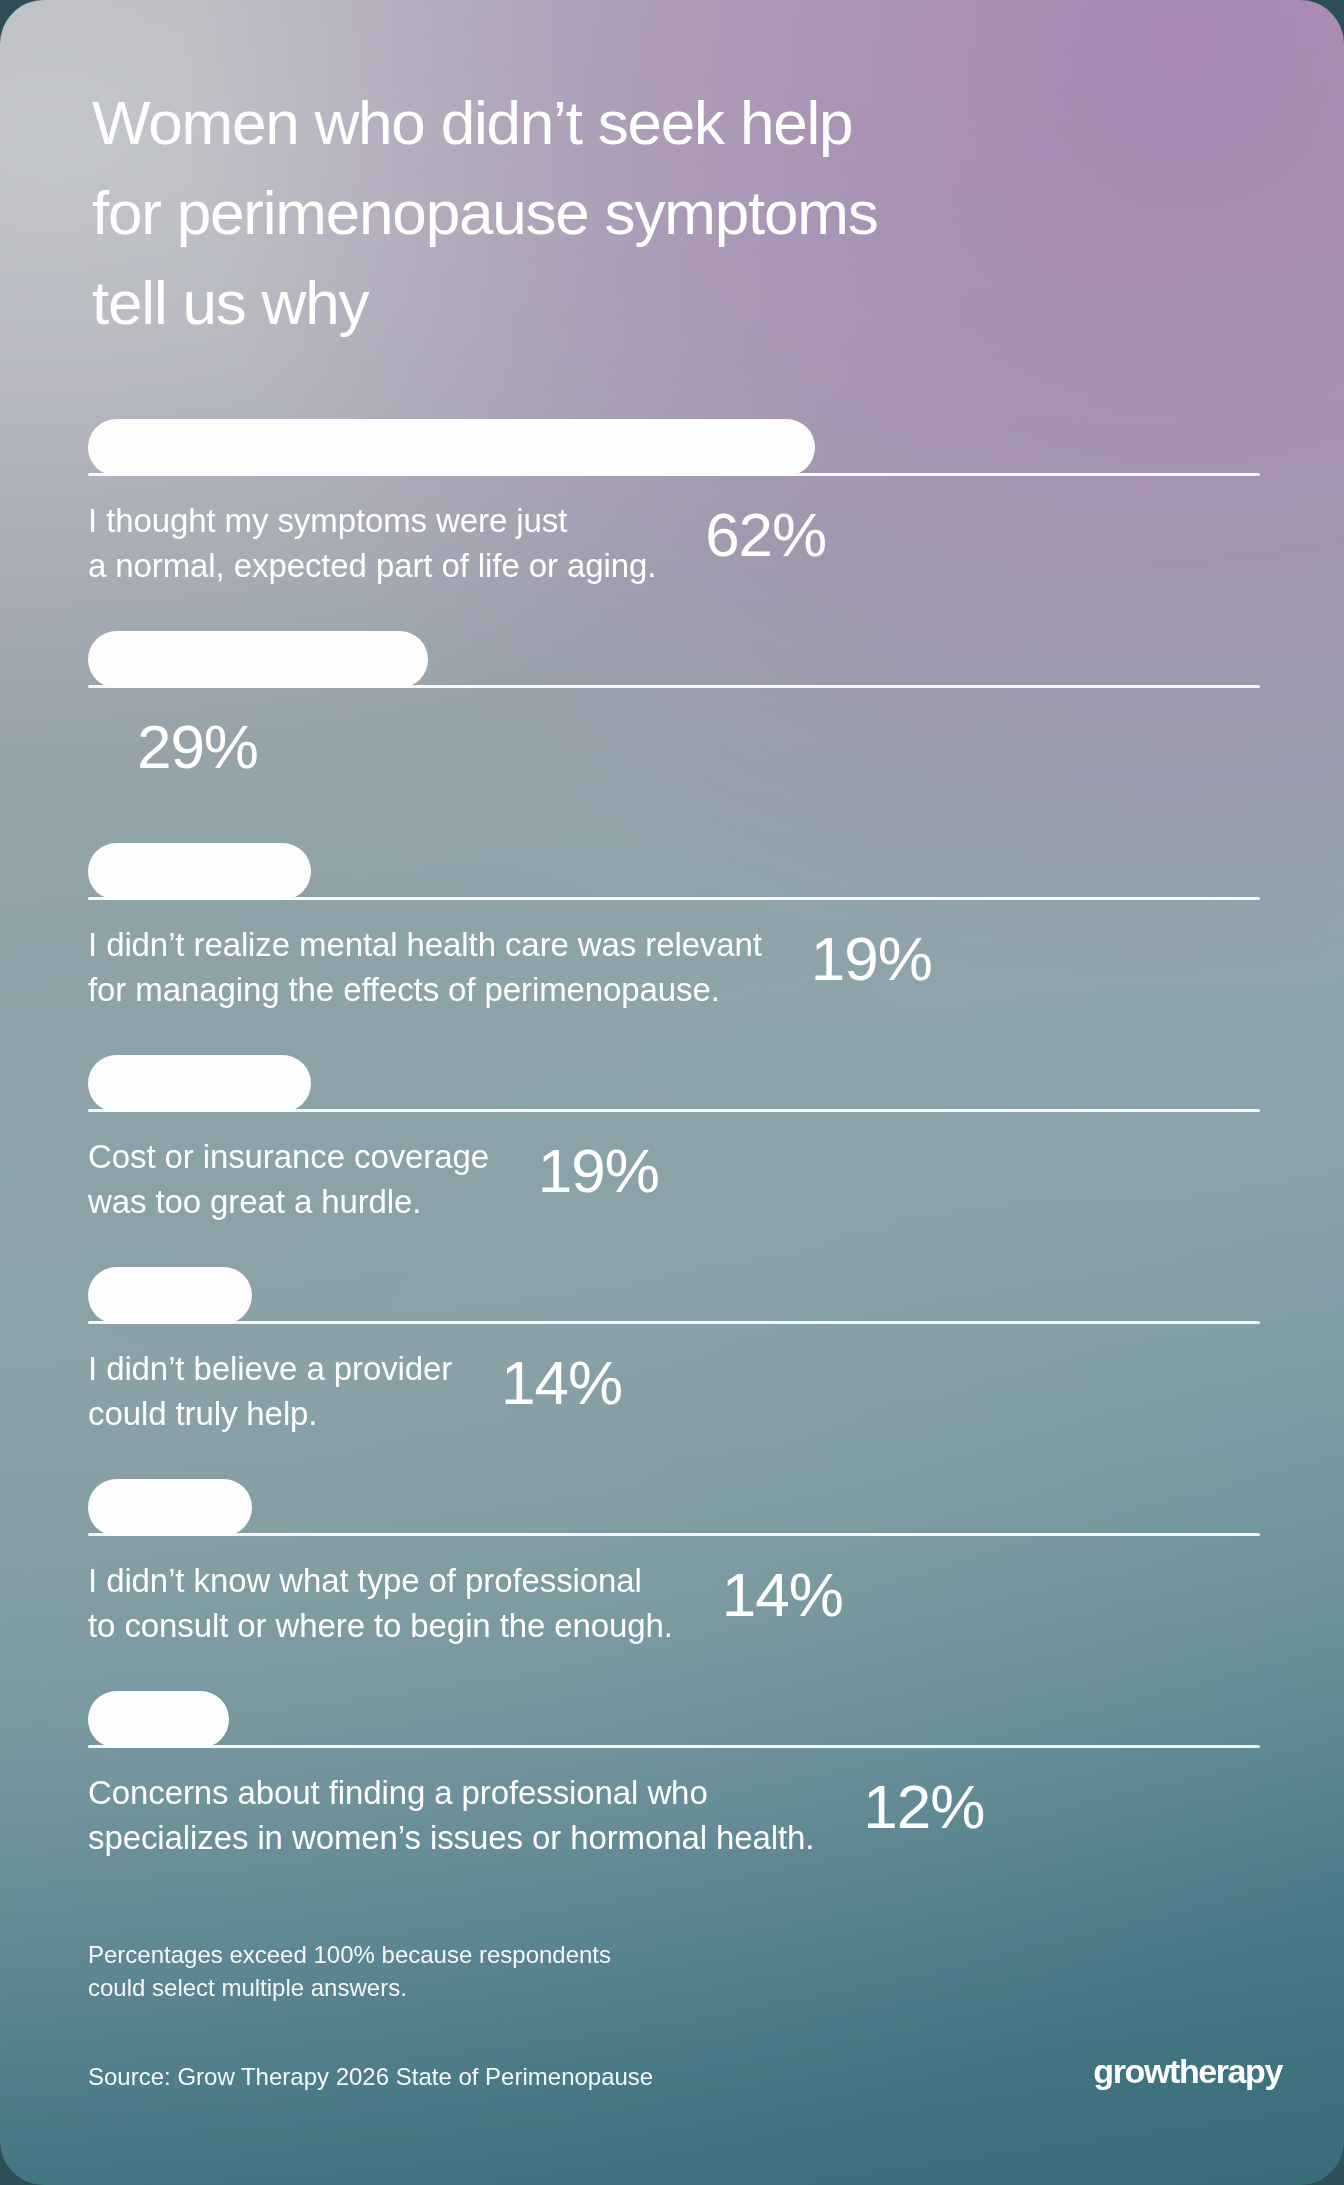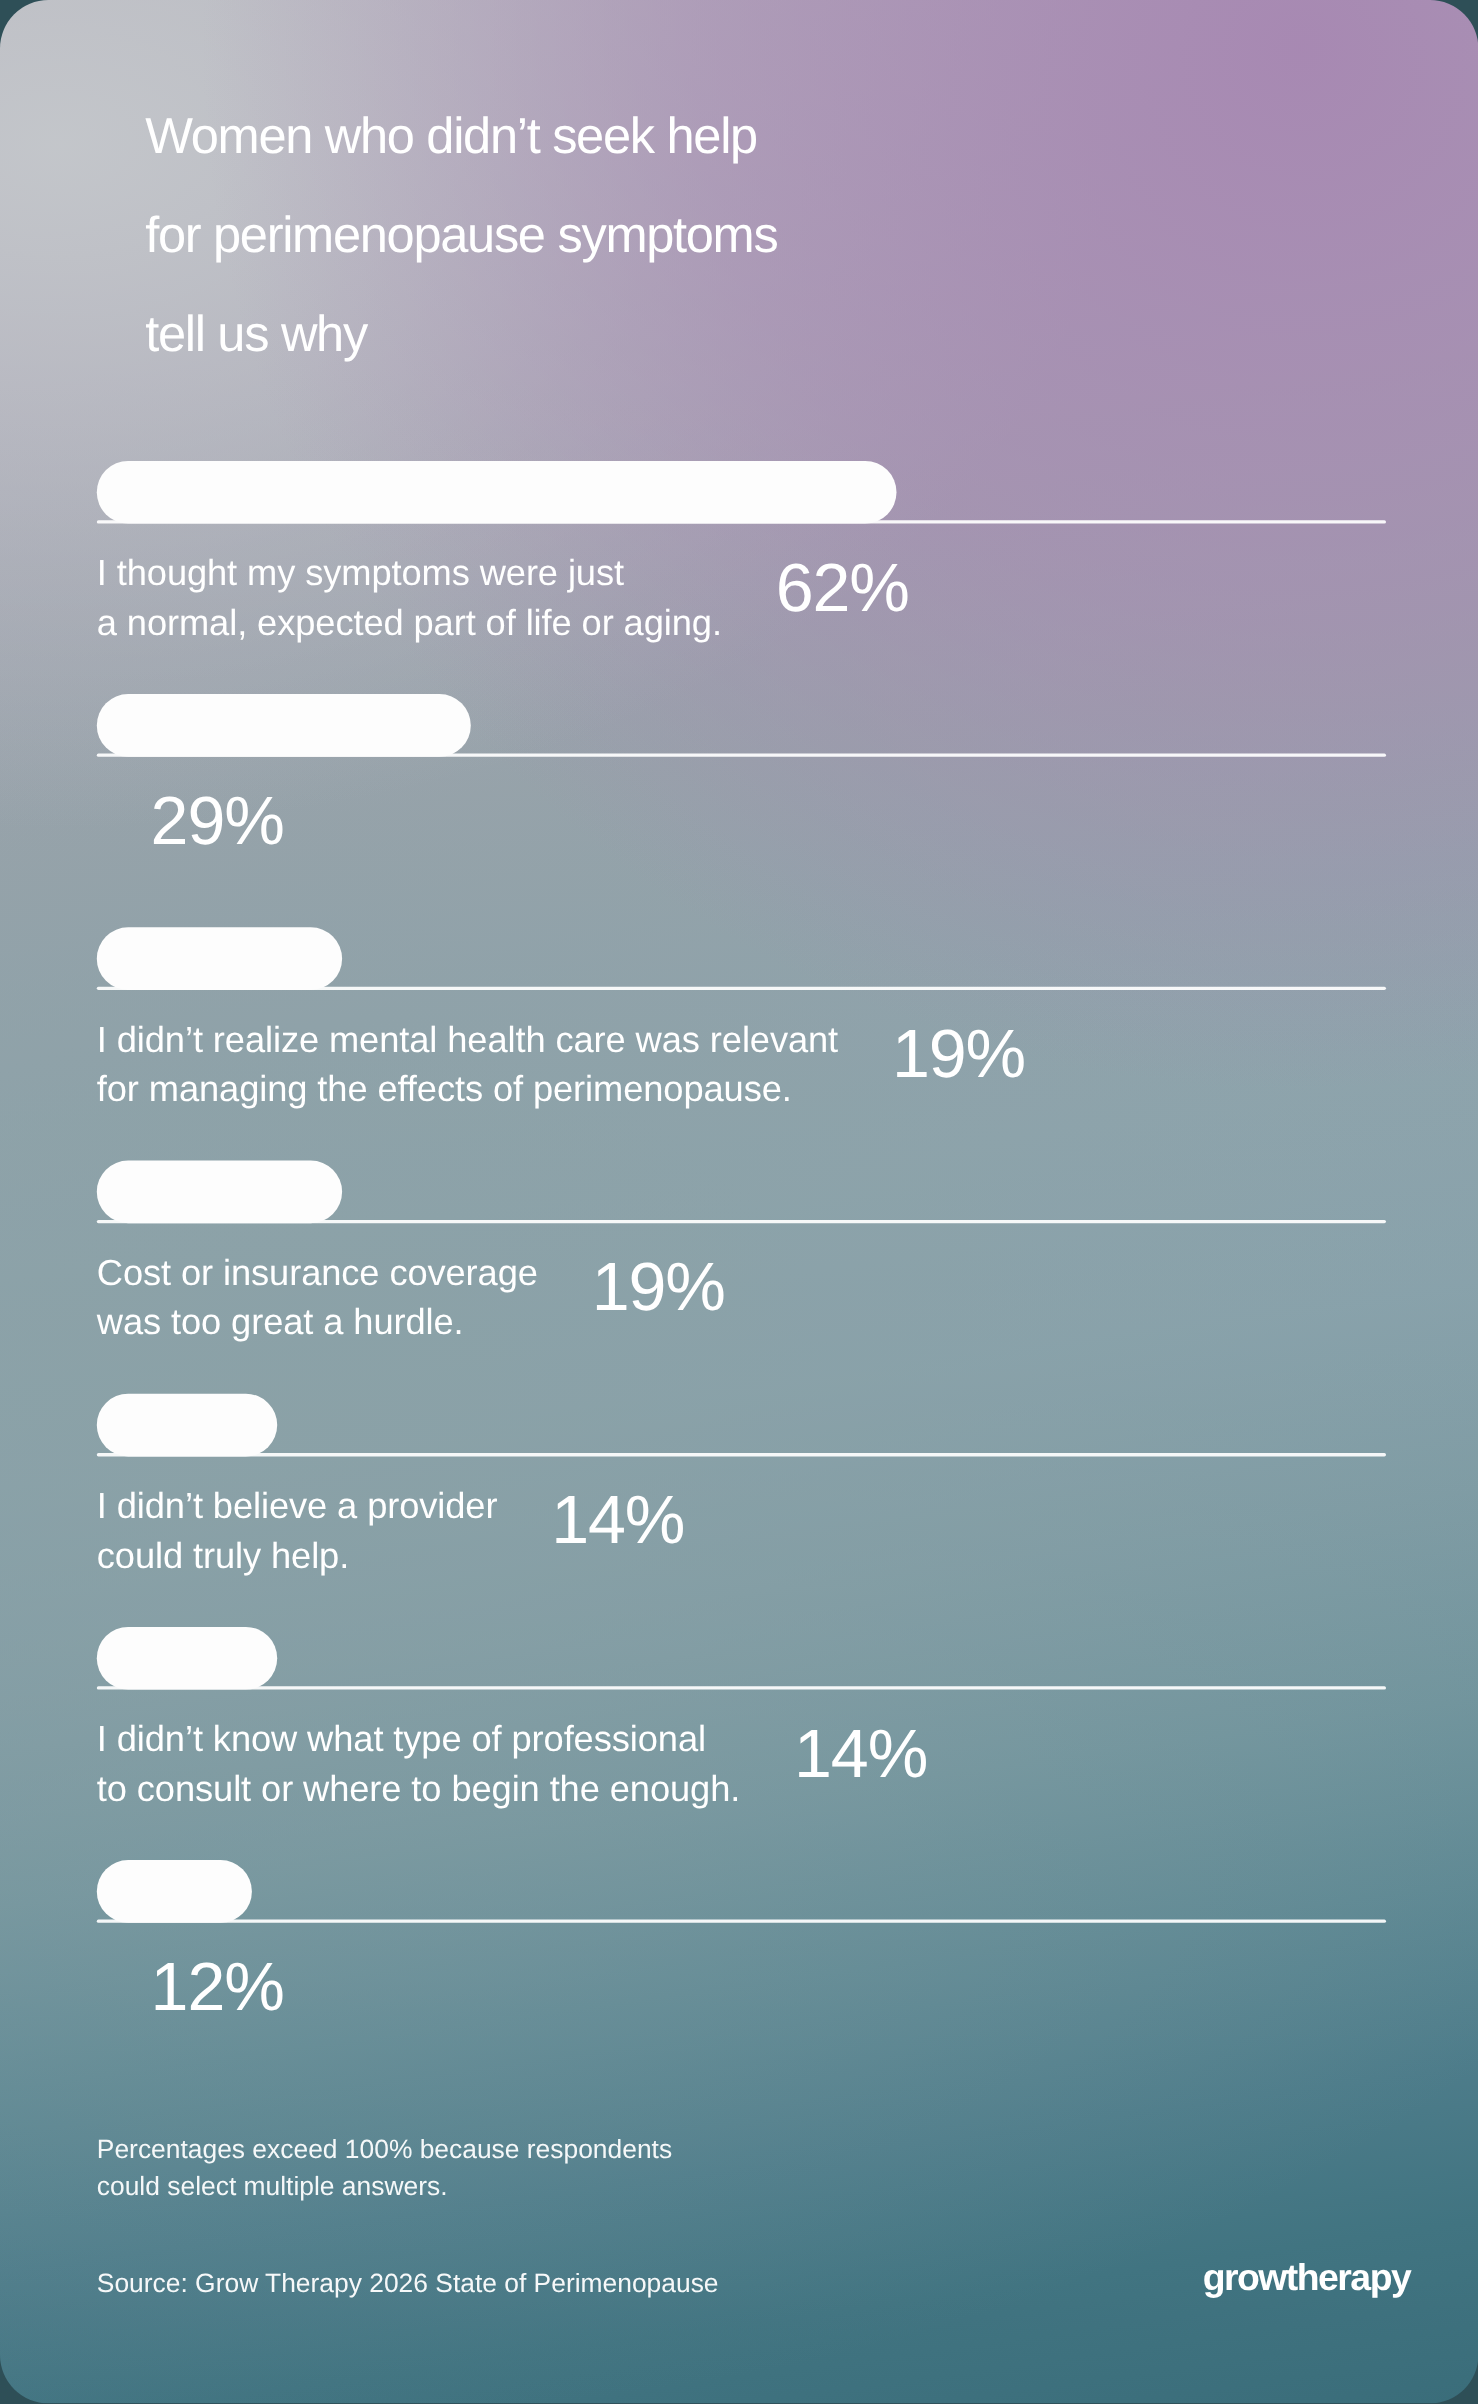--- a/index.html
+++ b/index.html
@@ -35,25 +35,24 @@
         #417481 93%,
         #3a6d7a 100%);
   }
 
   
   .title{
     position:absolute;
     left:92px; top:78px;
     width:1160px;
     color:#ffffff;
-    font-size:46px;
+    font-size:62px;
     line-height:90px;
     font-weight:400;
     letter-spacing:-1.2px;
-    margin-left:40px;
   }
   .title .ln{ display:block; white-space:nowrap; }
 
   
   .rows{
     position:absolute;
     left:88px; top:418px;
     width:1172px;
   }
   .row{ position:relative; height:212px; }
@@ -235,20 +234,24 @@
         <div class="pct">14%</div>
       </div>
     </div>
 
     <div class="row last">
       <div class="bar-zone">
         <div class="track"></div>
         <div class="bar" style="width: 12%;"></div>
       </div>
       <div class="row-body">
+        <div class="label">
+          <span class="ln">Concerns about finding a professional who</span>
+          <span class="ln">specializes in women’s issues or hormonal health.</span>
+        </div>
         <div class="pct">12%</div>
       </div>
     </div>
 
   </div>
 
   <div class="footnote">
     <span class="ln">Percentages exceed 100% because respondents</span>
     <span class="ln">could select multiple answers.</span>
   </div>

